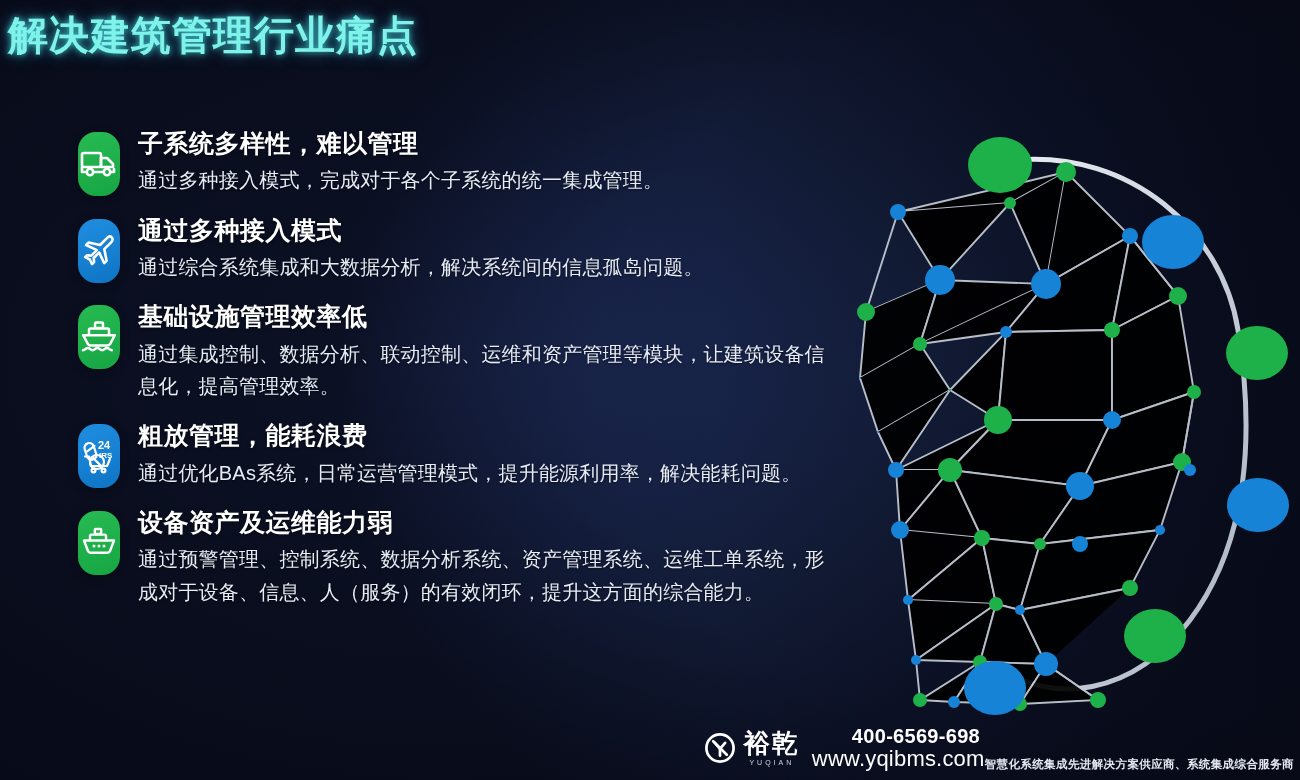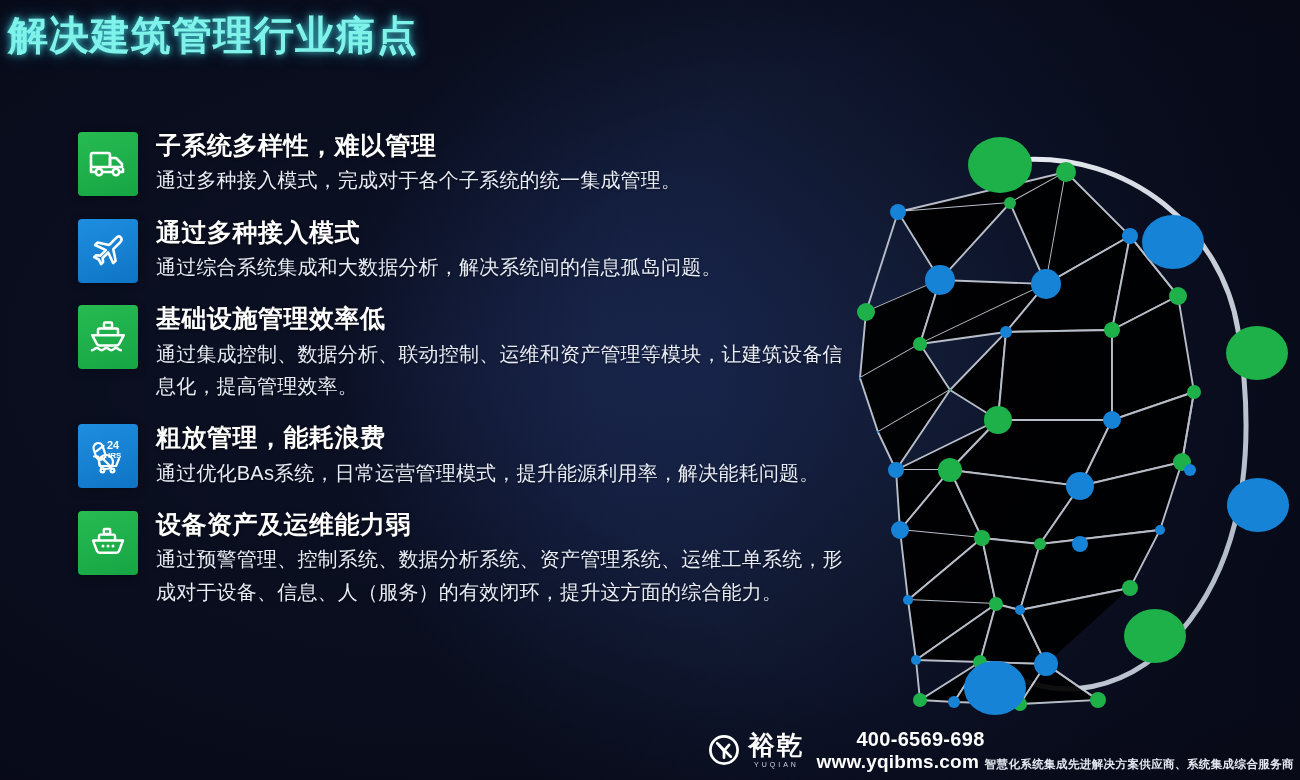--- a/index.html
+++ b/index.html
@@ -28,32 +28,32 @@
     font-size:40px;font-weight:bold;letter-spacing:1px;
     color:#7ff3ea;
     text-shadow:0 0 6px rgba(80,230,235,.85),0 0 16px rgba(40,180,220,.55),0 2px 2px rgba(0,0,0,.5);
     z-index:6;
   }
 
   
   .features{position:absolute;left:78px;top:128px;width:800px;z-index:6;}
   .feature{display:flex;align-items:flex-start;margin-bottom:18px;}
   .feature .ico{
-    flex:0 0 auto;width:60px;height:64px;border-radius:4px;
+    flex:0 0 auto;width:42px;height:64px;border-radius:18px;
     display:flex;align-items:center;justify-content:center;
     margin-right:18px;margin-top:4px;
     box-shadow:0 2px 8px rgba(0,0,0,.35);
   }
   .ico.green{background:#1eb14a;background:linear-gradient(160deg,#27bb52,#16a544);}
   .ico.blue{background:#1683d6;background:linear-gradient(160deg,#1f8ee0,#0f74c4);}
   .ico svg{display:block;}
   .ftext{padding-top:2px;}
   .ftitle{
     font-size:25px;font-weight:bold;color:#ffffff;letter-spacing:.5px;
-    text-shadow:0 1px 3px rgba(0,0,0,.55);line-height:1.25;
+    text-shadow:0 1px 3px rgba(0,0,0,.55);line-height:1.25;font-family:Liberation Mono, monospace;
   }
   .fdesc{
     font-size:20px;color:#e7ecf5;line-height:1.62;margin-top:3px;
     text-shadow:0 1px 2px rgba(0,0,0,.5);letter-spacing:.2px;
     max-width:690px;
   }
 
   
   .netwrap{position:absolute;right:0;top:0;width:470px;height:780px;z-index:4;}
   .netwrap svg{position:absolute;left:0;top:0;}
@@ -68,21 +68,21 @@
   .cnname{
     font-size:26px;font-weight:bold;color:#fff;letter-spacing:2px;line-height:1;
     position:relative;
   }
   .pinyin{
     font-size:7px;letter-spacing:3px;color:#cfd6e2;text-align:center;margin-top:3px;
   }
   .pinyin span{display:inline-block;padding:0 4px;border-top:0;}
   .contact{margin-left:12px;color:#fff;line-height:1.12;}
   .phone{font-size:20px;font-weight:bold;letter-spacing:.3px;margin-left:40px;}
-  .site{font-size:19px;font-weight:bold;letter-spacing:.2px;}
+  .site{font-size:22px;font-weight:normal;letter-spacing:.2px;}
   .tagline{font-size:11.5px;color:#e3e8f1;margin-top:5px;letter-spacing:.4px;font-weight:bold;}
 </style>
 </head>
 <body>
 
 <div id="slide">
 
   <div class="title">解决建筑管理行业痛点</div>
 
   <div class="netwrap">

